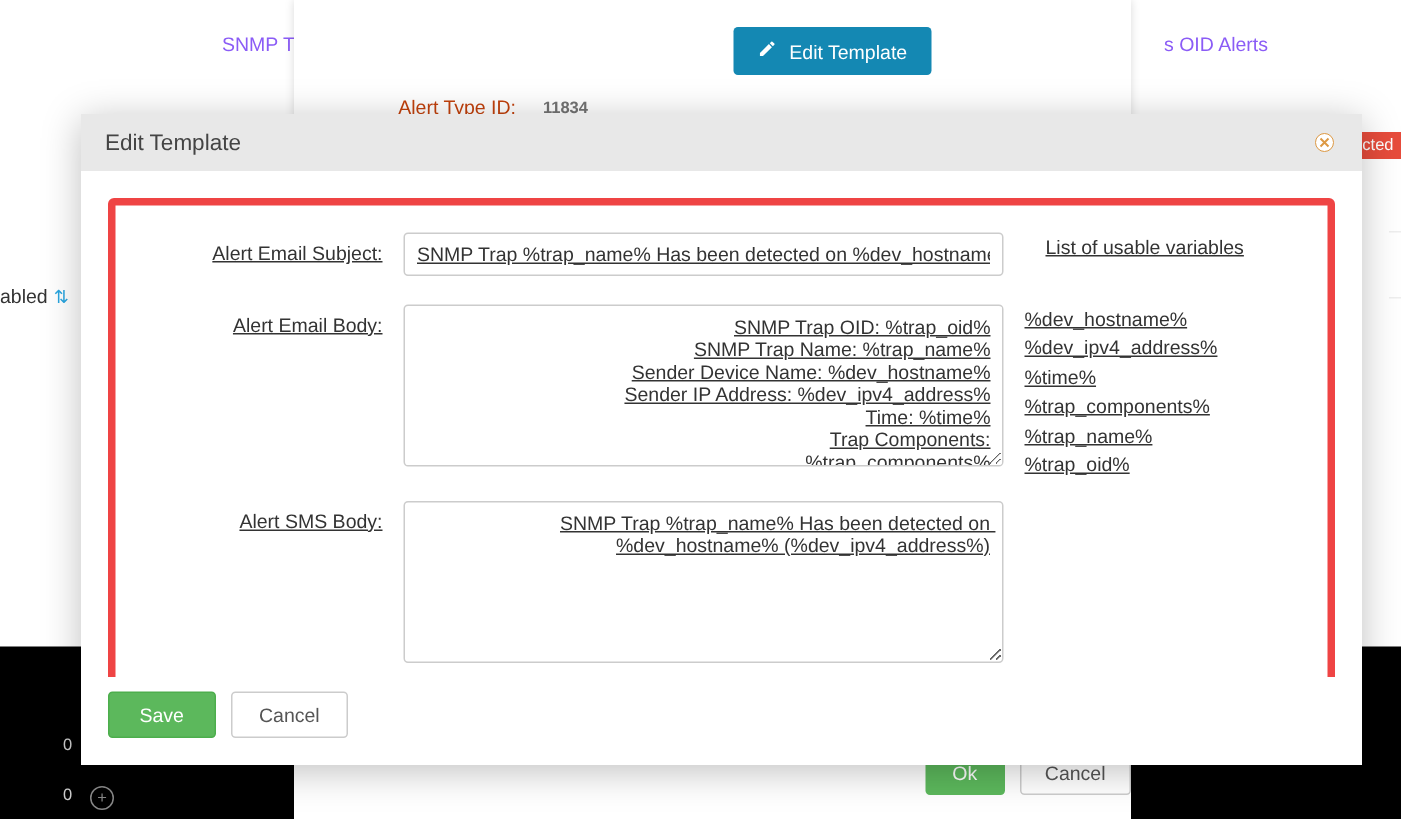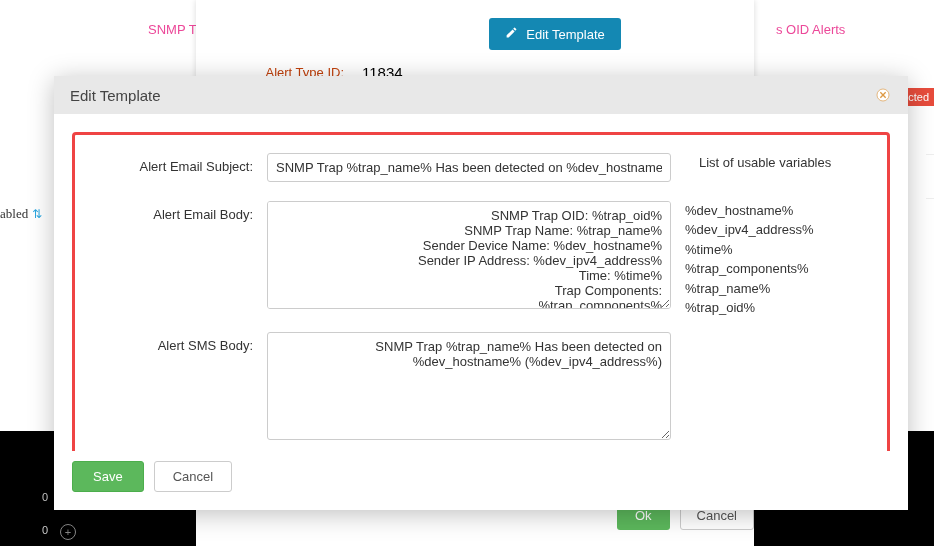--- a/index.html
+++ b/index.html
@@ -22,31 +22,30 @@
     .bg-dark {
       position: absolute;
       left: 0; right: 0; bottom: 0;
       height: 115px;
       background: #000;
     }
     .bg-top-text {
       position: absolute;
       top: 22px;
       font-size: 13px;
-      color: #ec4899;
+      color: #8b5cf6;
     }
     .bg-snmp { left: 148px; }
     .bg-oid { left: 776px; }
     .bg-abled {
       position: absolute;
-      top: 203px; left: 0;
+      top: 187px; left: 0;
       font-size: 13px;
       color: #333;
       padding: 3px 0;
-      font-family: Liberation Serif, serif;
     }
     .sort-icon {
       color: #2aa6e0; font-size: 12px; margin-left: 4px;
     }
     .bg-numbers {
       position: absolute;
       font-size: 11px;
       color: #ccc;
     }
     .bgn1 { left: 42px; bottom: 43px; }
@@ -83,21 +82,21 @@
       align-items: center;
       margin-bottom: 14px;
     }
     .behind-label {
       width: 140px;
       text-align: right;
       padding-right: 18px;
       color: #c2410c;
       font-size: 13px;
     }
-    .behind-val { font-size: 15px; color: #000000; font-weight: 400; }
+    .behind-val { font-size: 11px; color: #737373; font-weight: 700; }
     .btn-teal {
       background: #0f7ba3;
       background: linear-gradient(#1790bc, #0f7ba3);
       background: #1488b3;
       color: #fff;
       border: none;
       border-radius: 3px;
       padding: 8px 16px;
       font-size: 13px;
       cursor: pointer;
@@ -165,27 +164,28 @@
       width: 18px; height: 18px;
       display: inline-flex; align-items: center; justify-content: center;
     }
     .close-btn svg { width: 16px; height: 16px; }
     .modal-body {
       flex: 1;
       padding: 18px;
       overflow: auto;
     }
     .form-frame {
-      border: 3px solid #ef4444;
+      border: 5px solid #ef4444;
       border-radius: 4px;
       padding: 18px;
       display: grid;
       grid-template-columns: 160px 1fr 184px;
       gap: 14px 14px;
       align-items: start;
+      text-decoration: underline;
     }
     .form-label {
       text-align: right;
       font-size: 13px;
       color: #333;
       padding-top: 6px;
     }
     .form-input, .form-textarea {
       width: 100%;
       border: 1px solid #ccc;

